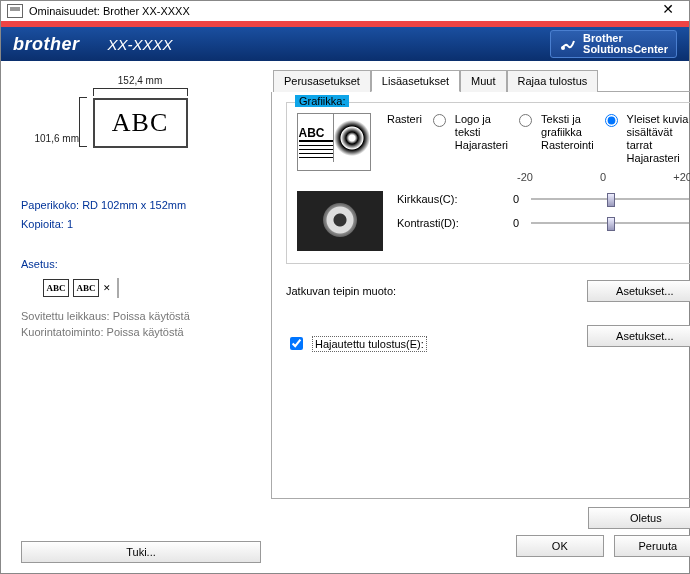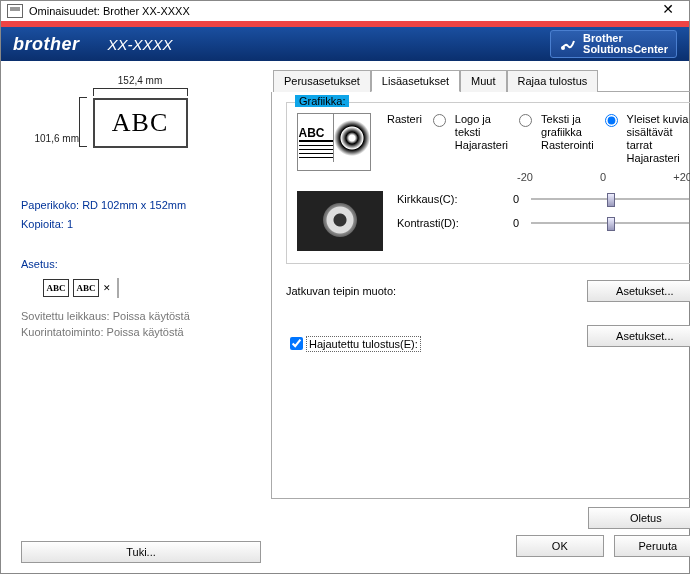--- a/index.html
+++ b/index.html
@@ -58,21 +58,21 @@
   .slider-area { position:relative; padding-top:16px; }
   .slider-ticks { display:flex; justify-content:space-between; font-size:10px; color:#444; width:175px; margin-left:220px; position:absolute; top:0; }
   .sunflower-photo { width:86px; height:60px; background:#222; position:relative; overflow:hidden; float:left; margin-right:14px; margin-top:4px; }
   .sunflower-photo::before { content:""; position:absolute; left:26px; top:12px; width:34px; height:34px; background:radial-gradient(circle,#333 6px,#ddd 7px,#ddd 13px,#888 14px,#222 22px); border-radius:50%; }
   .sliders { margin-left:100px; }
   .slabel { display:inline-block; width:116px; }
   .sval { display:inline-block; width:18px; text-align:left; }
   .slider-track { display:inline-block; width:158px; height:2px; background:#bbb; position:relative; vertical-align:middle; }
   .slider-thumb { position:absolute; top:-5px; width:8px; height:14px; background:linear-gradient(to bottom,#eef,#99b); border:1px solid #668; }
   .groove-row { display:flex; align-items:center; justify-content:space-between; margin-top:16px; }
-  .chk-row { display:flex; align-items:center; margin-top:16px;justify-content:space-between; }
+  .chk-row { display:flex; align-items:center; gap:6px; margin-top:16px;justify-content:space-between; }
   .btn { width:116px; height:22px; border:1px solid #999; background:linear-gradient(to bottom,#fefefe,#e6e6e6); cursor:default; }
   .oletus-row { display:flex; justify-content:flex-end; margin-top:8px; padding-right:12px; }
   .bottom-buttons { display:flex; justify-content:flex-end; gap:10px; padding:6px 14px 10px 0; }
   .bottom-buttons .btn { width:88px; }
 </style>
 </head>
 <body>
 
 <div class="window">
   <div class="titlebar">

